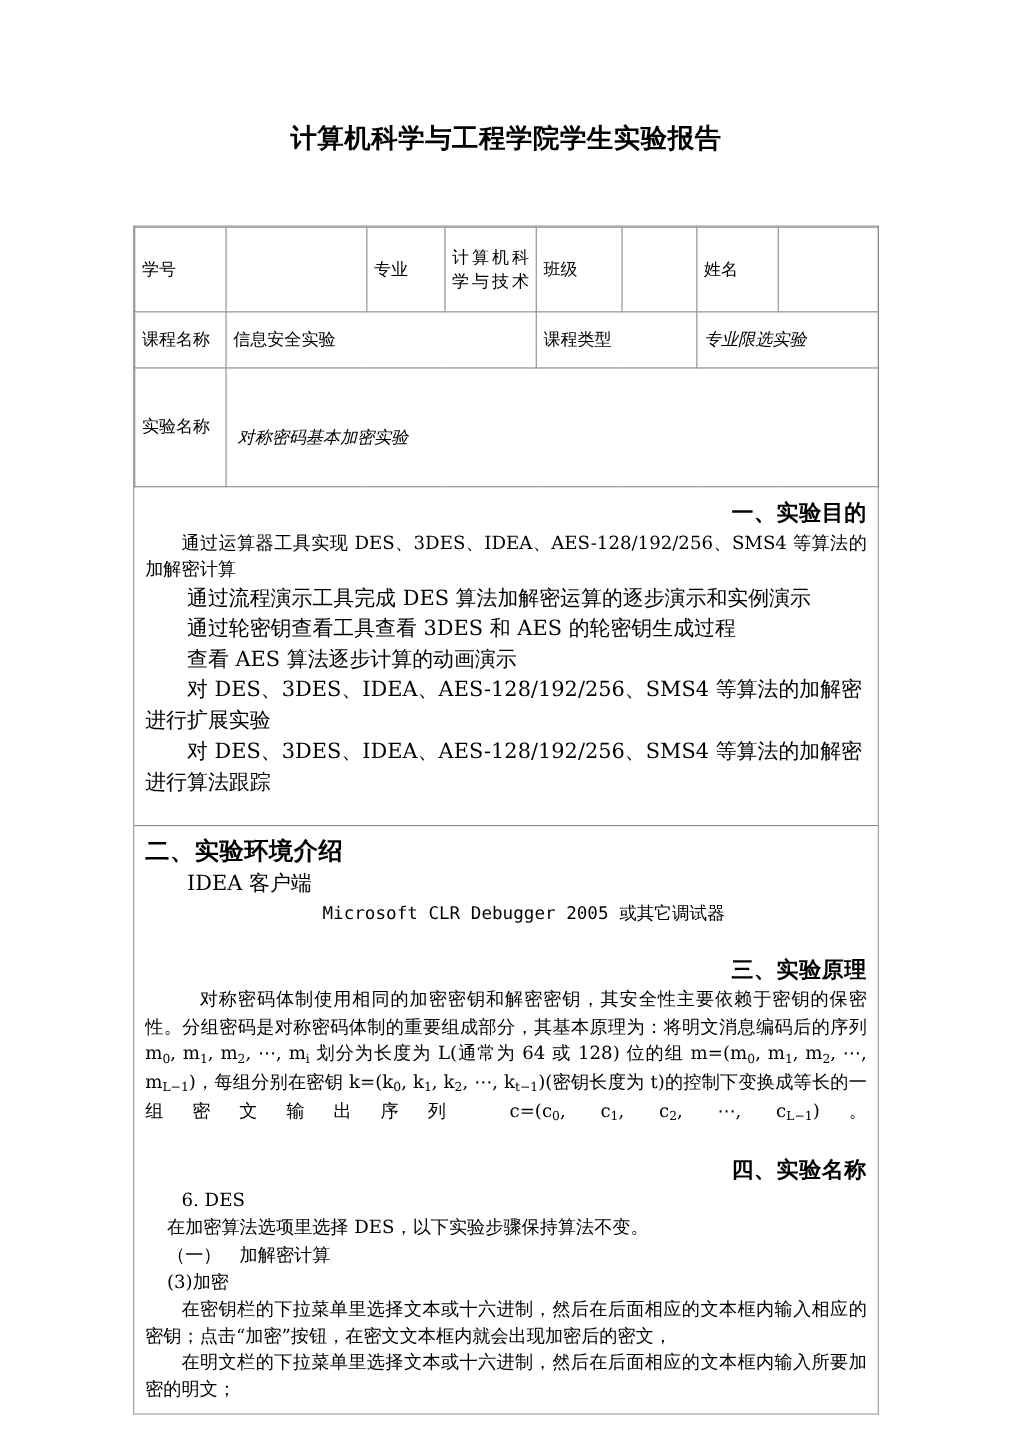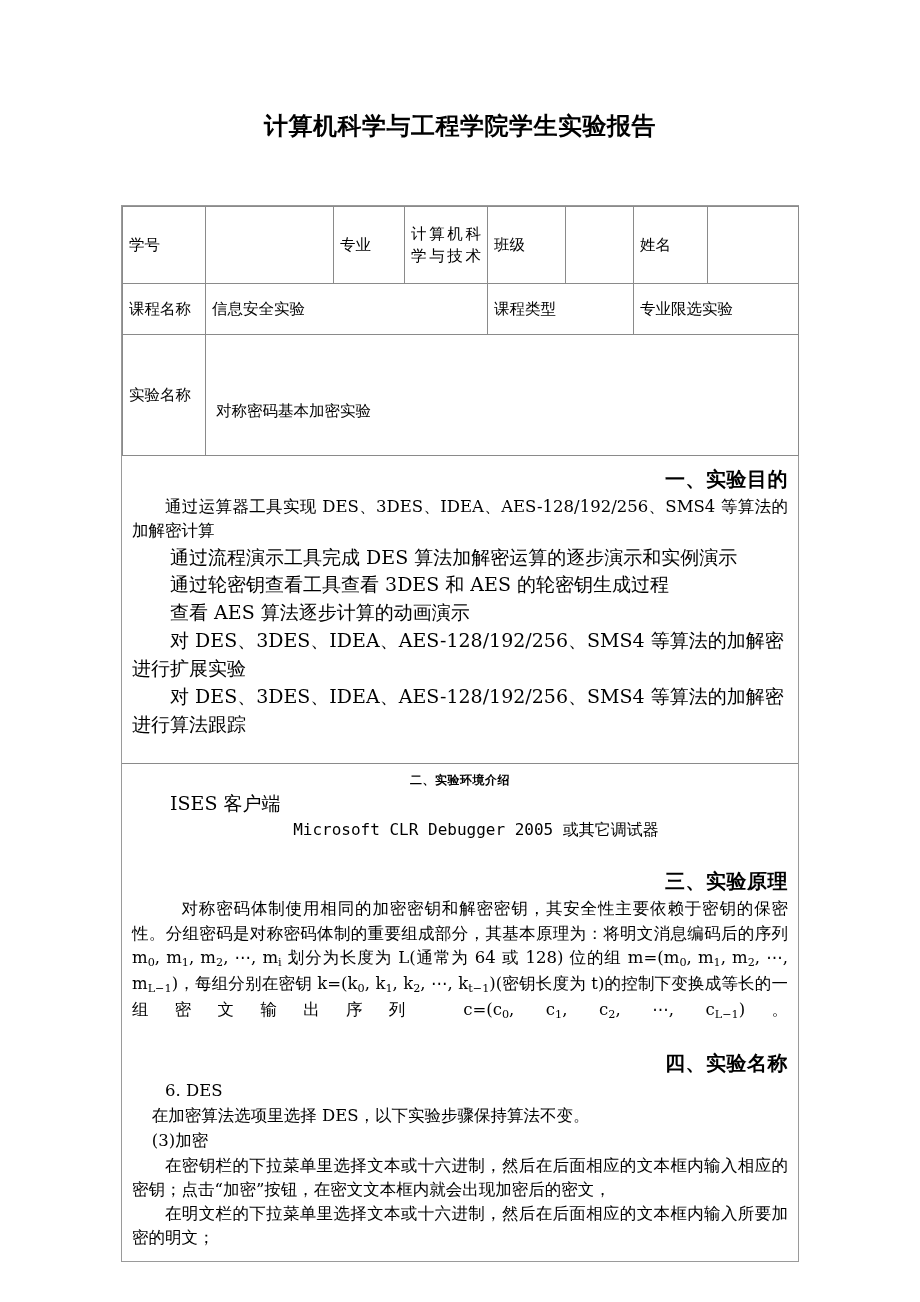--- a/index.html
+++ b/index.html
@@ -50,25 +50,25 @@
     table-layout: fixed;
   }
   table.info-table td {
     border: 1px solid #8a8a8a;
     font-size: 15.5px;
     padding: 3px 6px;
     vertical-align: middle;
     line-height: 1.45;
   }
   td.no-left  { border-left: none; }
-  td.no-right { border-right: none; }
+  td.no-right { border-right: none; font-style: italic; }
   .vtall { height: 70px; }
   .row2 td { height: 44px; vertical-align: top; padding-top: 4px; }
   .row3 td { height: 82px; vertical-align: top; padding-top: 6px; }
-  .row3 .indent-val { padding-top: 35px; padding-left: 10px; }
+  .row3 .indent-val { padding-top: 22px; padding-left: 10px; }
   .major-cell {
     text-align: justify;
     text-align-last: justify;
     line-height: 1.25;
     font-size: 15.5px;
     padding: 2px 5px;
   }
 
   
   .section {
@@ -80,25 +80,24 @@
   h2.heading-lg {
     margin: 4px 0 2px 0;
     font-size: 20px;
     font-weight: bold;
     font-family: "DejaVu Sans", "Liberation Sans", sans-serif;
     letter-spacing: 0.5px;
     text-align: right;
   }
   h2.heading-sm {
     margin: 2px 0 1px 0;
-    font-size: 12px;
+    font-size: 22px;
     font-weight: bold;
     font-family: "DejaVu Sans", "Liberation Sans", sans-serif;
     letter-spacing: 0.5px;
-    text-align: center;
   }
 
   p.body-line {
     margin: 0;
     font-size: 19px;
     line-height: 1.47;
     text-indent: 2em;
   }
   p.body-wrap {
     margin: 0;
@@ -189,32 +188,33 @@
       <p class="body-line">通过流程演示工具完成 DES 算法加解密运算的逐步演示和实例演示</p>
       <p class="body-line">通过轮密钥查看工具查看 3DES 和 AES 的轮密钥生成过程</p>
       <p class="body-line">查看 AES 算法逐步计算的动画演示</p>
       <p class="body-line">对 DES、3DES、IDEA、AES-128/192/256、SMS4 等算法的加解密进行扩展实验</p>
       <p class="body-line">对 DES、3DES、IDEA、AES-128/192/256、SMS4 等算法的加解密进行算法跟踪</p>
       <div class="spacer-sm"></div>
     </div>
 
     <div class="section">
       <h2 class="heading-sm">二、实验环境介绍</h2>
-      <p class="body-line">ISES 客户端</p>
+      <p class="body-line">IDEA 客户端</p>
       <p class="mono-line">Microsoft CLR Debugger 2005 或其它调试器</p>
 
       <div class="spacer-md"></div>
 
       <h2 class="heading-lg">三、实验原理</h2>
       <p class="para-principle"><span>对称密码体制使用相同的加密密钥和解密密钥，其安全性主要依赖于密钥的保密性。分组密码是对称密码体制的重要组成部分，其基本原理为：将明文消息编码后的序列 m</span><sub>0</sub><span>, m</span><sub>1</sub><span>, m</span><sub>2</sub><span>, ⋯, m</span><sub>i</sub><span> 划分为长度为 L(通常为 64 或 128) 位的组 m=(m</span><sub>0</sub><span>, m</span><sub>1</sub><span>, m</span><sub>2</sub><span>, ⋯, m</span><sub>L−1</sub><span>)，每组分别在密钥 k=(k</span><sub>0</sub><span>, k</span><sub>1</sub><span>, k</span><sub>2</sub><span>, ⋯, k</span><sub>t−1</sub><span>)(密钥长度为 t)的控制下变换成等长的一组密文输出序列 c=(c</span><sub>0</sub><span>, c</span><sub>1</sub><span>, c</span><sub>2</sub><span>, ⋯, c</span><sub>L−1</sub><span>)。</span></p>
 
       <div class="spacer-md"></div>
 
       <h2 class="heading-lg">四、实验名称</h2>
       <p class="step-line">6. DES</p>
       <p class="step-line noindent" style="text-indent:1.2em">在加密算法选项里选择 DES，以下实验步骤保持算法不变。</p>
+      <p class="step-sub" style="text-indent:1.2em">（一）　加解密计算</p>
       <p class="step-sub" style="text-indent:1.2em">(3)加密</p>
       <p class="body-wrap">在密钥栏的下拉菜单里选择文本或十六进制，然后在后面相应的文本框内输入相应的密钥；点击“加密”按钮，在密文文本框内就会出现加密后的密文，</p>
       <p class="body-wrap">在明文栏的下拉菜单里选择文本或十六进制，然后在后面相应的文本框内输入所要加密的明文；</p>
     </div>
 
   </div>
 </div>
 
 </body></html>

